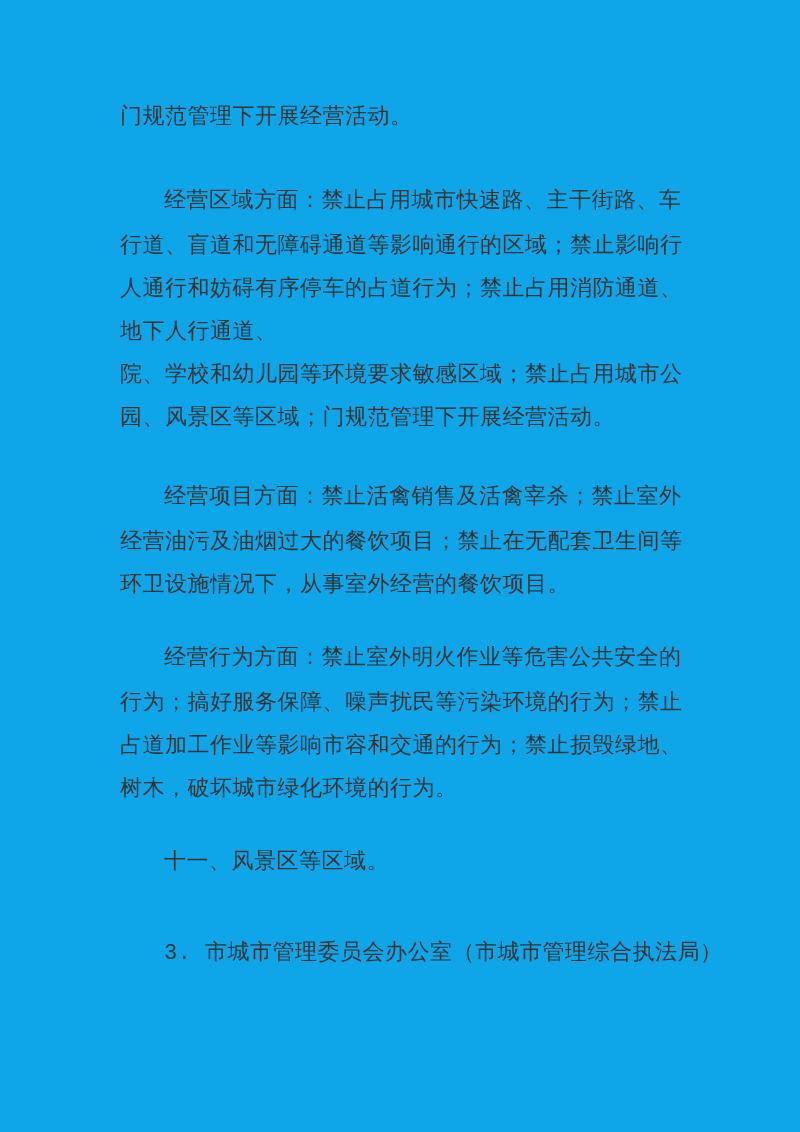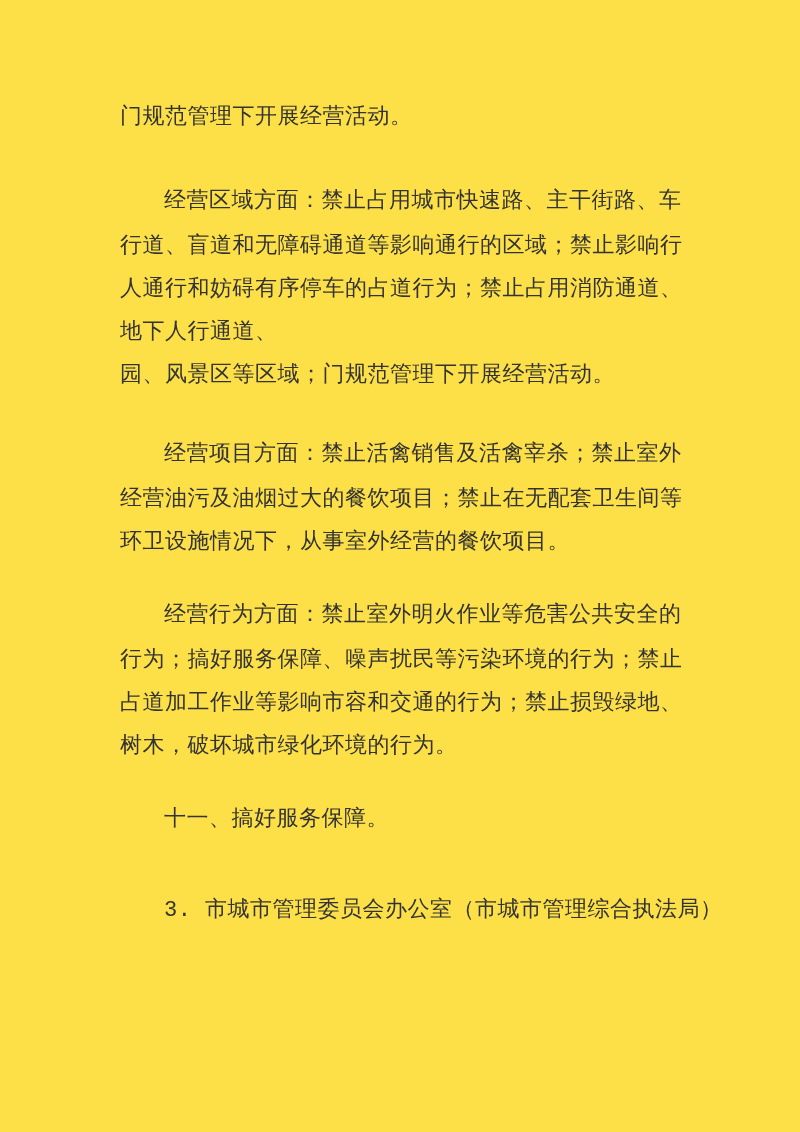--- a/index.html
+++ b/index.html
@@ -12,21 +12,21 @@
     background: #ffffff;
     overflow: hidden;
     font-family: "Liberation Serif", "DejaVu Serif", serif;
     color: #333333;
   }
   .page {
     box-sizing: border-box;
     width: 800px;
     height: 1132px;
     padding: 94px 105px 0 120px;
-    background: #fde047;
+    background: #0ea5e9;
   }
   .para { margin: 0; padding: 0; }
   .line {
     font-size: 22px;
     line-height: 43px;
     letter-spacing: 0.5px;
     white-space: nowrap;
     font-weight: 400;
   }
   .indent { padding-left: 44px; font-family: Liberation Mono, monospace; }
@@ -46,37 +46,38 @@
   </div>
 
   <div class="para g43">
     <div class="line indent">经营区域方面：禁止占用城市快速路、主干街路、车</div>
     <div class="line">行道、盲道和无障碍通道等影响通行的区域；禁止影响行</div>
     <div class="line">人通行和妨碍有序停车的占道行为；禁止占用消防通道、</div>
     <div class="line">地下人行通道、</div>
   </div>
 
   <div class="para">
+    <div class="line">院、学校和幼儿园等环境要求敏感区域；禁止占用城市公</div>
     <div class="line">园、风景区等区域；门规范管理下开展经营活动。</div>
   </div>
 
   <div class="para g38">
     <div class="line indent">经营项目方面：禁止活禽销售及活禽宰杀；禁止室外</div>
     <div class="line">经营油污及油烟过大的餐饮项目；禁止在无配套卫生间等</div>
     <div class="line">环卫设施情况下，从事室外经营的餐饮项目。</div>
   </div>
 
   <div class="para g32">
     <div class="line indent">经营行为方面：禁止室外明火作业等危害公共安全的</div>
     <div class="line">行为；搞好服务保障、噪声扰民等污染环境的行为；禁止</div>
     <div class="line">占道加工作业等影响市容和交通的行为；禁止损毁绿地、</div>
     <div class="line">树木，破坏城市绿化环境的行为。</div>
   </div>
 
   <div class="para g32">
-    <div class="line indent">十一、搞好服务保障。</div>
+    <div class="line indent">十一、风景区等区域。</div>
   </div>
 
   <div class="para g48">
     <div class="line indent">3. 市城市管理委员会办公室（市城市管理综合执法局）</div>
   </div>
 
 </div>
 
 </body></html>

